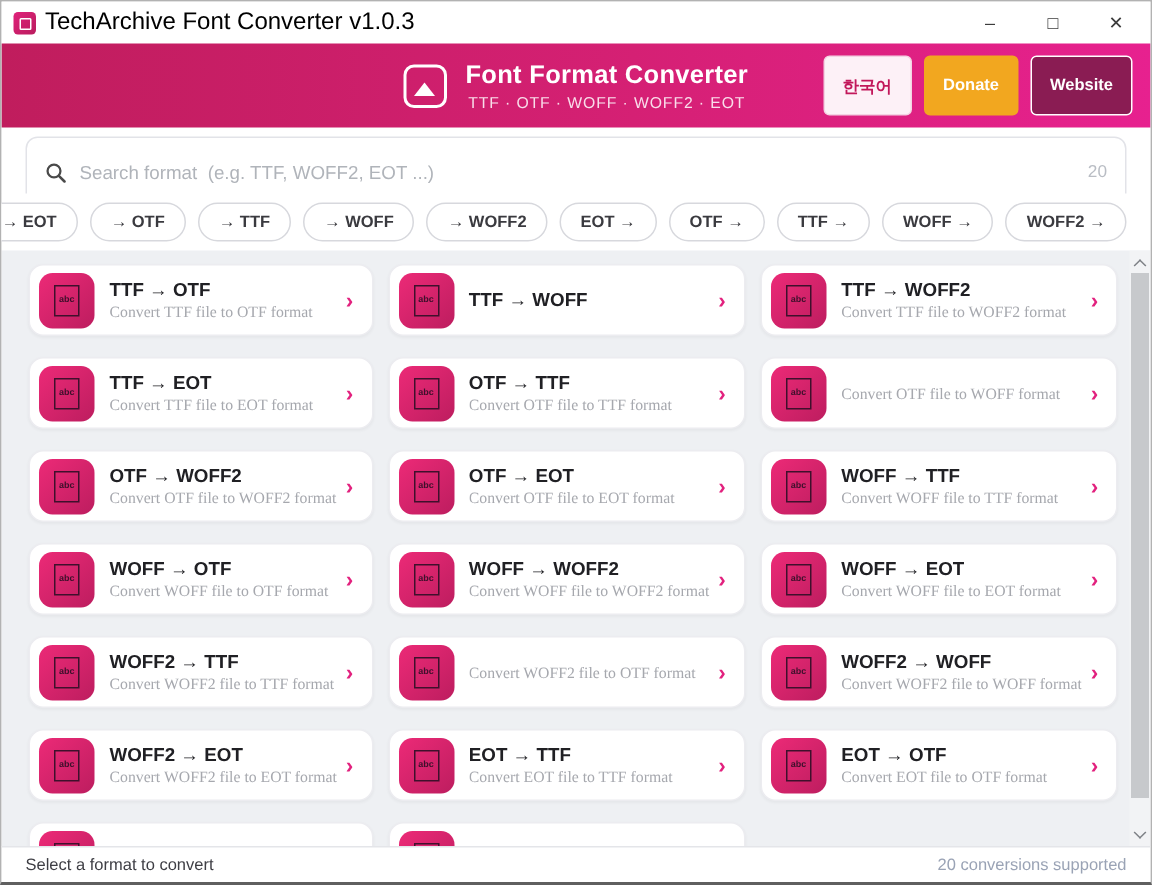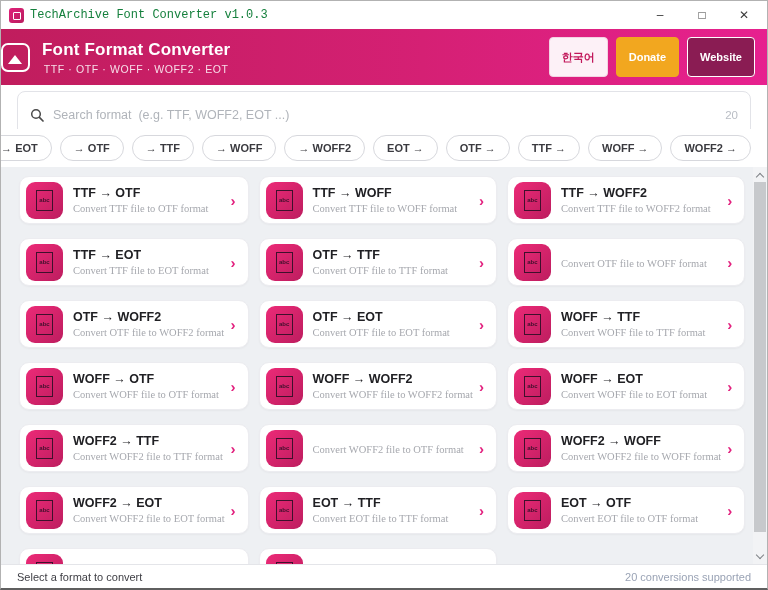--- a/index.html
+++ b/index.html
@@ -9,27 +9,27 @@
   .window {
     width:768px; height:590px;
     border:1px solid #b2b2b2; border-bottom:2px solid #5f5f5f;
     display:flex; flex-direction:column; background:#fff; overflow:hidden;
   }
 
   
   .titlebar { height:28px; flex:0 0 28px; display:flex; align-items:center; background:#fff; padding-left:8px; }
   .app-icon { width:15px; height:15px; border-radius:3px; background:linear-gradient(135deg,#e0217a,#b91d5e); margin-right:6px; position:relative; flex:0 0 15px; }
   .app-icon::after { content:''; position:absolute; left:4px; top:4px; width:6px; height:6px; border:1.2px solid #fff; border-radius:1px; }
-  .titlebar-text { font-size:12px; color:#15803d;font-family:Liberation Mono, monospace; }
+  .titlebar-text { font-size:16px; color:#000000; }
   .titlebar-spacer { flex:1; }
   .win-ctl { width:42px; height:28px; display:flex; align-items:center; justify-content:center; color:#3c3c3c; font-size:12px; }
   .win-ctl.close { margin-right:2px; }
 
   
-  .header { height:56px; flex:0 0 56px; background:linear-gradient(90deg,#c01d5d 0%,#d52074 55%,#e7218f 100%); position:relative; display:flex; align-items:center; }
+  .header { height:56px; flex:0 0 56px; background:linear-gradient(90deg,#c01d5d 0%,#d52074 55%,#e7218f 100%); position:relative; display:flex; align-items:center; justify-content:center; }
   .hdr-center { display:flex; align-items:center; gap:12px; }
   .hdr-icon { width:29px; height:29px; border:2px solid #fff; border-radius:7px; position:relative; }
   .hdr-icon::after { content:''; position:absolute; left:5px; bottom:6px; border-left:7px solid transparent; border-right:7px solid transparent; border-bottom:9px solid #fff; }
   .hdr-text { text-align:center; }
   .hdr-title { color:#fff; font-size:17px; font-weight:bold; letter-spacing:.2px; }
   .hdr-sub { color:rgba(255,255,255,.85); font-size:10.5px; margin-top:3px; letter-spacing:.6px; }
   .hdr-buttons { position:absolute; right:12px; top:0; bottom:0; display:flex; align-items:center; gap:8px; }
   .hbtn { height:40px; padding:0 12px; border-radius:4px; font-size:11px; font-weight:bold; display:flex; align-items:center; cursor:default; }
   .hbtn.korean { background:#fdf1f7; color:#c2185b; border:1px solid #f3d3e3; }
   .hbtn.donate { background:#f2a71f; color:#fff; border:1px solid #f2a71f; }
@@ -137,21 +137,20 @@
             <div class="card-sub">Convert TTF file to OTF format</div>
           </div>
           <div class="card-chevron">›</div>
         </div>
         <div class="card">
           <div class="card-icon">
             <div class="card-doc">abc</div>
           </div>
           <div class="card-text">
             <div class="card-title">TTF → WOFF</div>
-            <div class="card-sub">Convert TTF file to WOFF format</div>
           </div>
           <div class="card-chevron">›</div>
         </div>
         <div class="card">
           <div class="card-icon">
             <div class="card-doc">abc</div>
           </div>
           <div class="card-text">
             <div class="card-title">TTF → WOFF2</div>
             <div class="card-sub">Convert TTF file to WOFF2 format</div>

